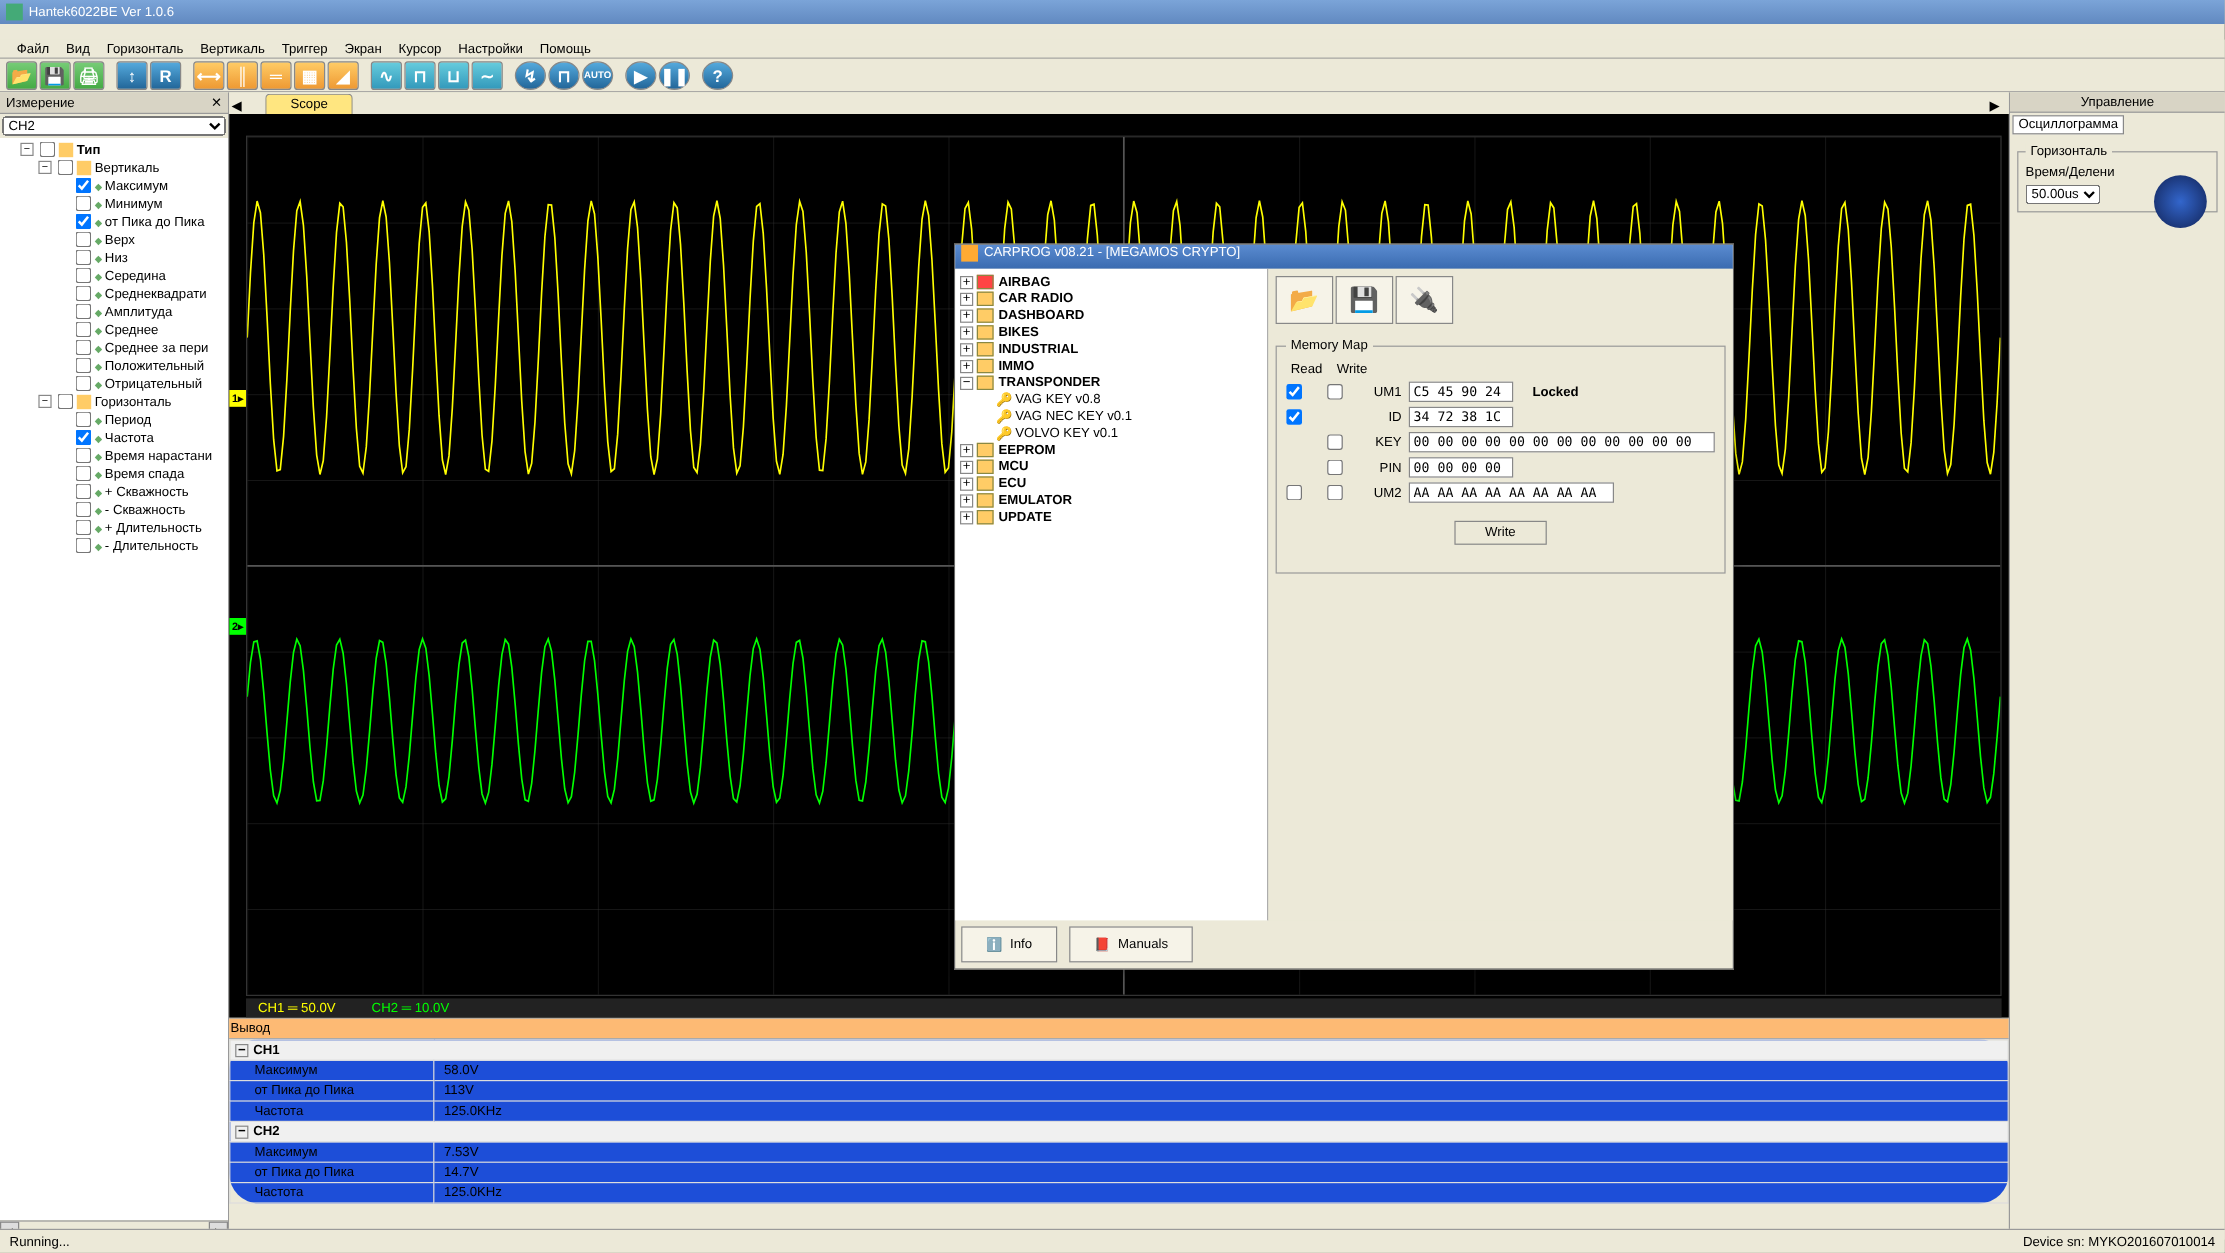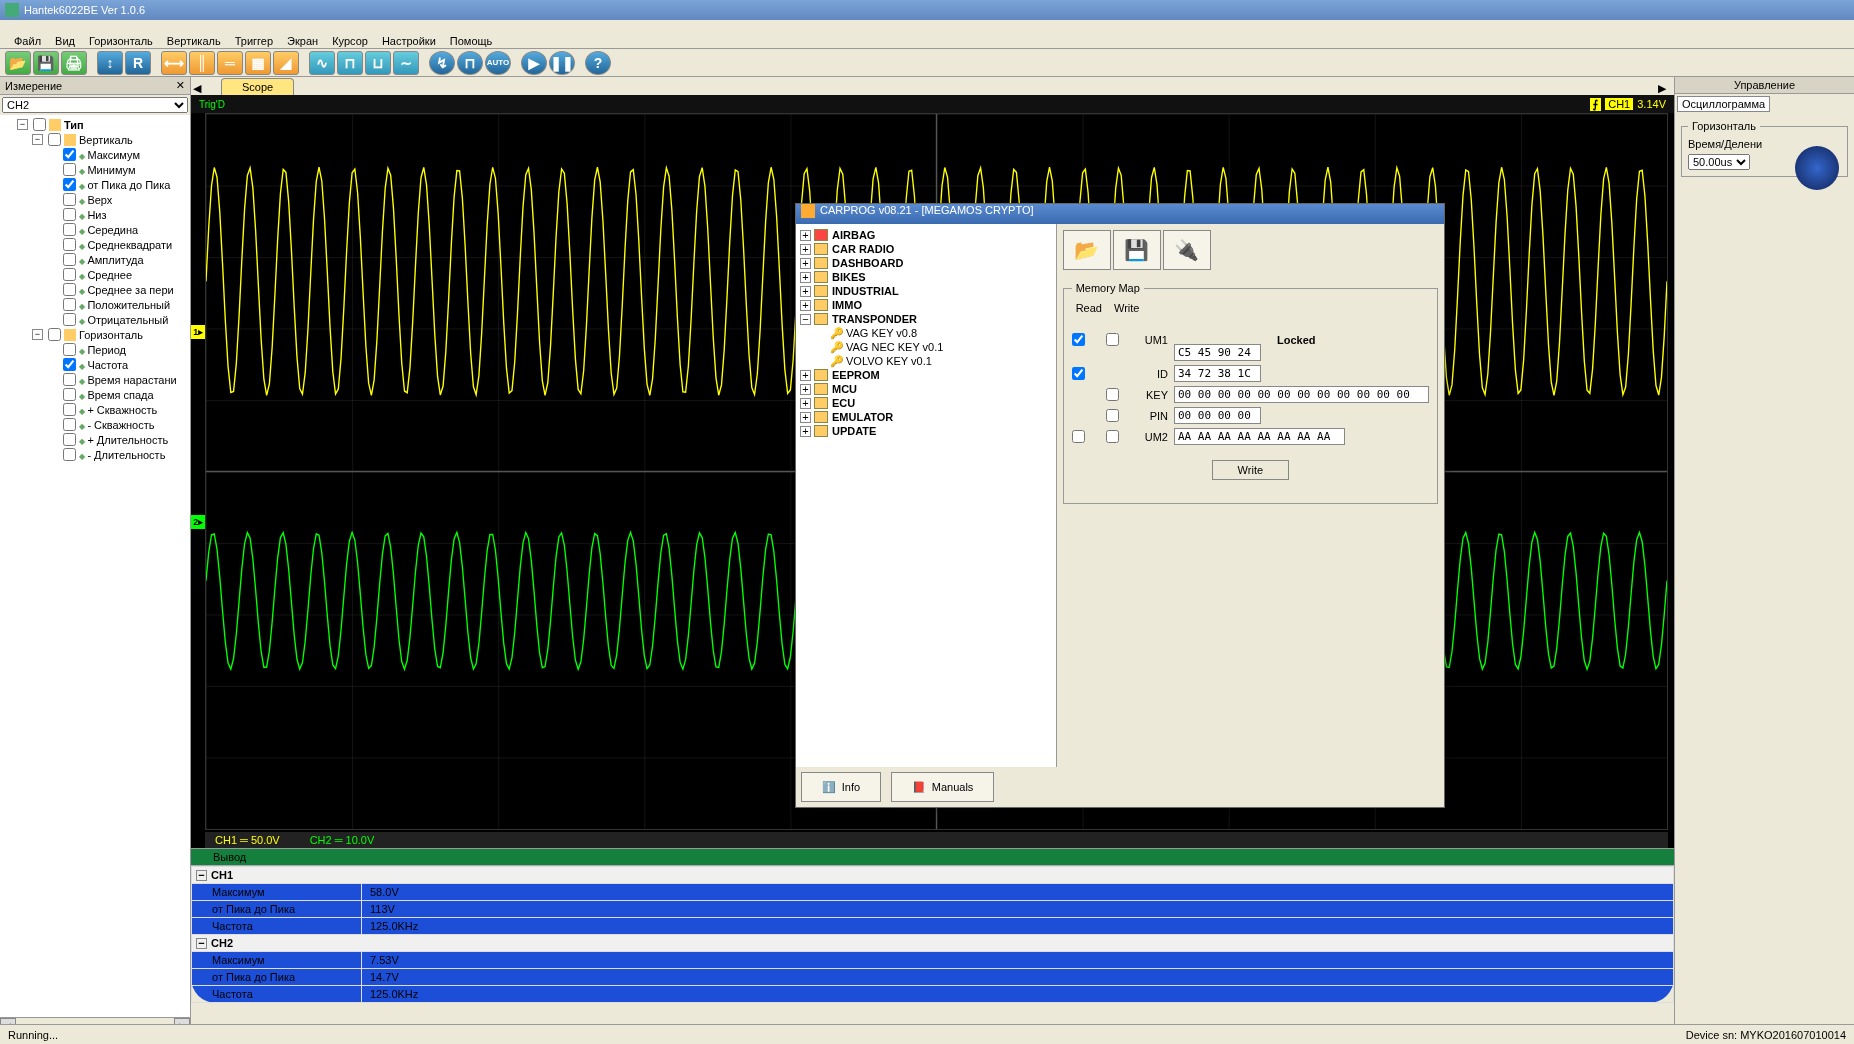--- a/index.html
+++ b/index.html
@@ -64,21 +64,21 @@
 .scope-canvas svg { width: 100%; height: 100%; }
 .ch-marker { position: absolute; left: 0; width: 14px; height: 14px; color: #000; font-size: 9px; text-align: center; line-height: 14px; font-weight: bold; }
 .ch1m { background: #ff0; top: 230px; }
 .ch2m { background: #0f0; top: 420px; }
 .scope-ftr { position: absolute; bottom: 0; left: 14px; right: 6px; height: 16px; background: #222; display: flex; align-items: center; gap: 30px; padding: 0 10px; }
 .scope-ftr .c1 { color: #ff0; }
 .scope-ftr .c2 { color: #0f0; }
 
 
 .output { height: 185px; background: #ece9d8; border-top: 1px solid #999; }
-.output .hdr { background: #15803d; padding: 2px 22px; border-bottom: 1px solid #aaa; }
+.output .hdr { background: #fdba74; padding: 2px 1px; border-bottom: 1px solid #aaa; }
 .output table { width: 100%; border-collapse: collapse; background: #1d4ed8; border-radius: 25px; }
 .output td { border: 1px solid #ddd; padding: 2px 8px; }
 .output .grphdr { background: #f0f0f0; font-weight: bold; }
 .output .grphdr .collapse { display: inline-block; width: 11px; height: 11px; border: 1px solid #888; text-align: center; line-height: 9px; margin-right: 4px; }
 .output td:first-child { width: 170px; padding-left: 20px; }
 
 
 .rightpanel { width: 180px; background: #ece9d8; border-left: 1px solid #999; }
 .rightpanel .hdr { background: #d8d4c5; padding: 2px 5px; border-bottom: 1px solid #999; text-align: center; }
 .rp-tab { border: 1px solid #888; margin: 2px; padding: 1px 4px; display: inline-block; background: #fff; }
@@ -308,28 +308,20 @@
   </div>
 
   <div class="center">
     <div class="tabrow">
       <span class="navarw navl">◀</span>
       <div class="tab">Scope</div>
       <span class="navarw navr">▶</span>
     </div>
 
     <div class="scope">
-      <div class="scope-hdr">
-        <span class="trigd">Trig'D</span>
-        <div class="triginfo">
-          <span class="edge">⨍</span>
-          <span class="ch">CH1</span>
-          <span class="v">3.14V</span>
-        </div>
-      </div>
       <div class="ch-marker ch1m">1▸</div>
       <div class="ch-marker ch2m">2▸</div>
       <div class="scope-canvas">
         <svg viewBox="0 0 1060 470" preserveAspectRatio="none">
           <defs>
               <pattern id="grid" width="106" height="47" patternUnits="userSpaceOnUse">
                 <path d="M106 0 L0 0 0 47" fill="none" stroke="#333" stroke-width="0.5"></path>
               </pattern>
             </defs>
           <rect width="1060" height="470" fill="url(#grid)"></rect>
@@ -492,21 +484,21 @@
         <div class="cpbtn">💾</div>
         <div class="cpbtn">🔌</div>
       </div>
       <fieldset class="memmap">
         <legend>Memory Map</legend>
         <div class="mmhdr">
             <span>Read</span>
             <span>Write</span>
           </div>
         <div id="mmrows">
-            <div class="mmrow"><input type="checkbox" checked="" style="">&nbsp;&nbsp;&nbsp;<input type="checkbox" style="">&nbsp;&nbsp;&nbsp;<span class="lbl">UM1</span><input type="text" value="C5 45 90 24" style="width: 87px; margin-top: 26px;"><b style="margin-left:10px">Locked</b></div>
+            <div class="mmrow"><input type="checkbox" checked="" style="">&nbsp;&nbsp;&nbsp;<input type="checkbox" style="">&nbsp;&nbsp;&nbsp;<span class="lbl">UM1</span><input type="text" value="C5 45 90 24" style="width: 87px;"><b style="margin-left:10px">Locked</b></div>
             <div class="mmrow"><input type="checkbox" checked="" style="">&nbsp;&nbsp;&nbsp;<span style="width:13px;display:inline-block"></span>&nbsp;&nbsp;&nbsp;<span class="lbl">ID</span><input type="text" value="34 72 38 1C" style="width: 87px;"></div>
             <div class="mmrow"><span style="width:13px;display:inline-block"></span>&nbsp;&nbsp;&nbsp;<input type="checkbox" style="">&nbsp;&nbsp;&nbsp;<span class="lbl">KEY</span><input type="text" value="00 00 00 00 00 00 00 00 00 00 00 00" style="width: 255px;"></div>
             <div class="mmrow"><span style="width:13px;display:inline-block"></span>&nbsp;&nbsp;&nbsp;<input type="checkbox" style="">&nbsp;&nbsp;&nbsp;<span class="lbl">PIN</span><input type="text" value="00 00 00 00" style="width: 87px;"></div>
             <div class="mmrow"><input type="checkbox" style="">&nbsp;&nbsp;&nbsp;<input type="checkbox" style="">&nbsp;&nbsp;&nbsp;<span class="lbl">UM2</span><input type="text" value="AA AA AA AA AA AA AA AA" style="width: 171px;"></div>
           </div>
         <button class="writebtn">Write</button>
       </fieldset>
     </div>
   </div>
   <div class="footer">

